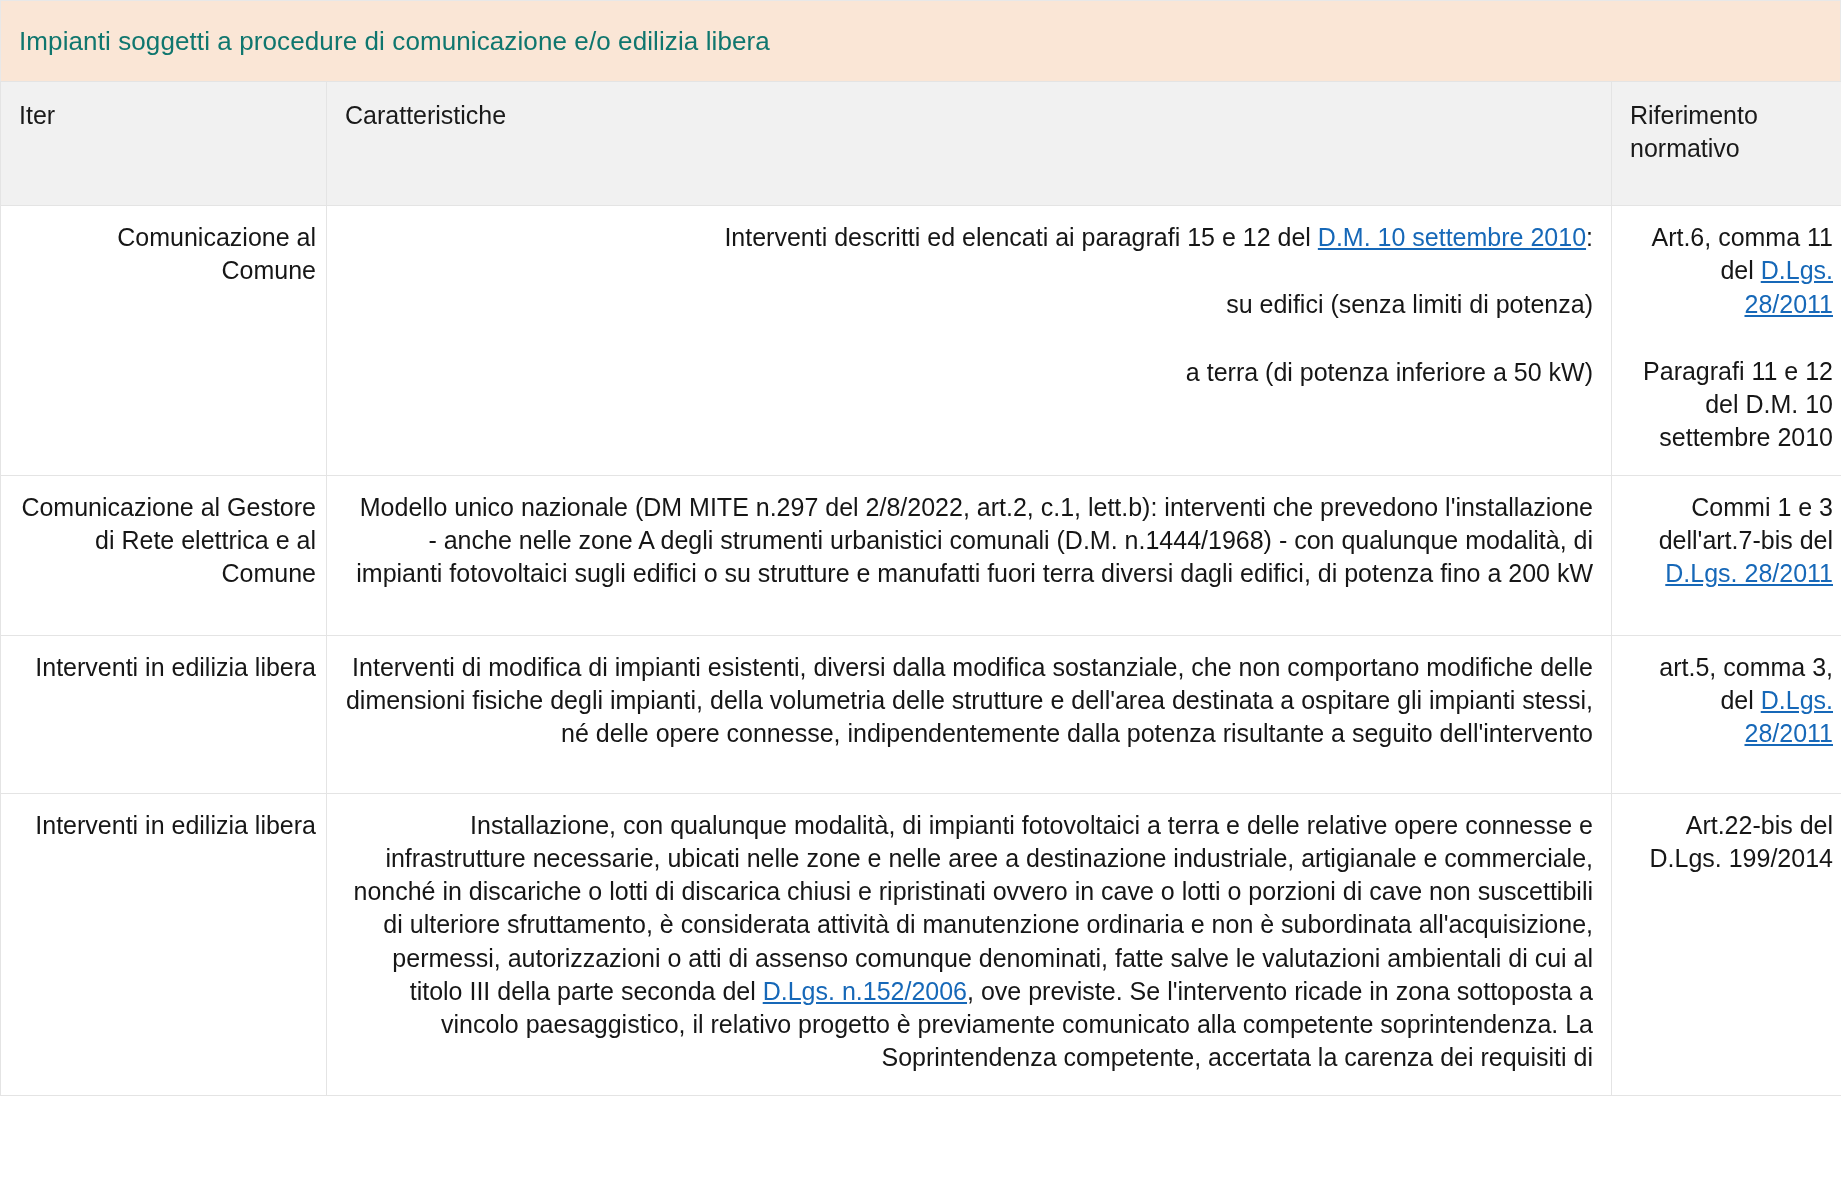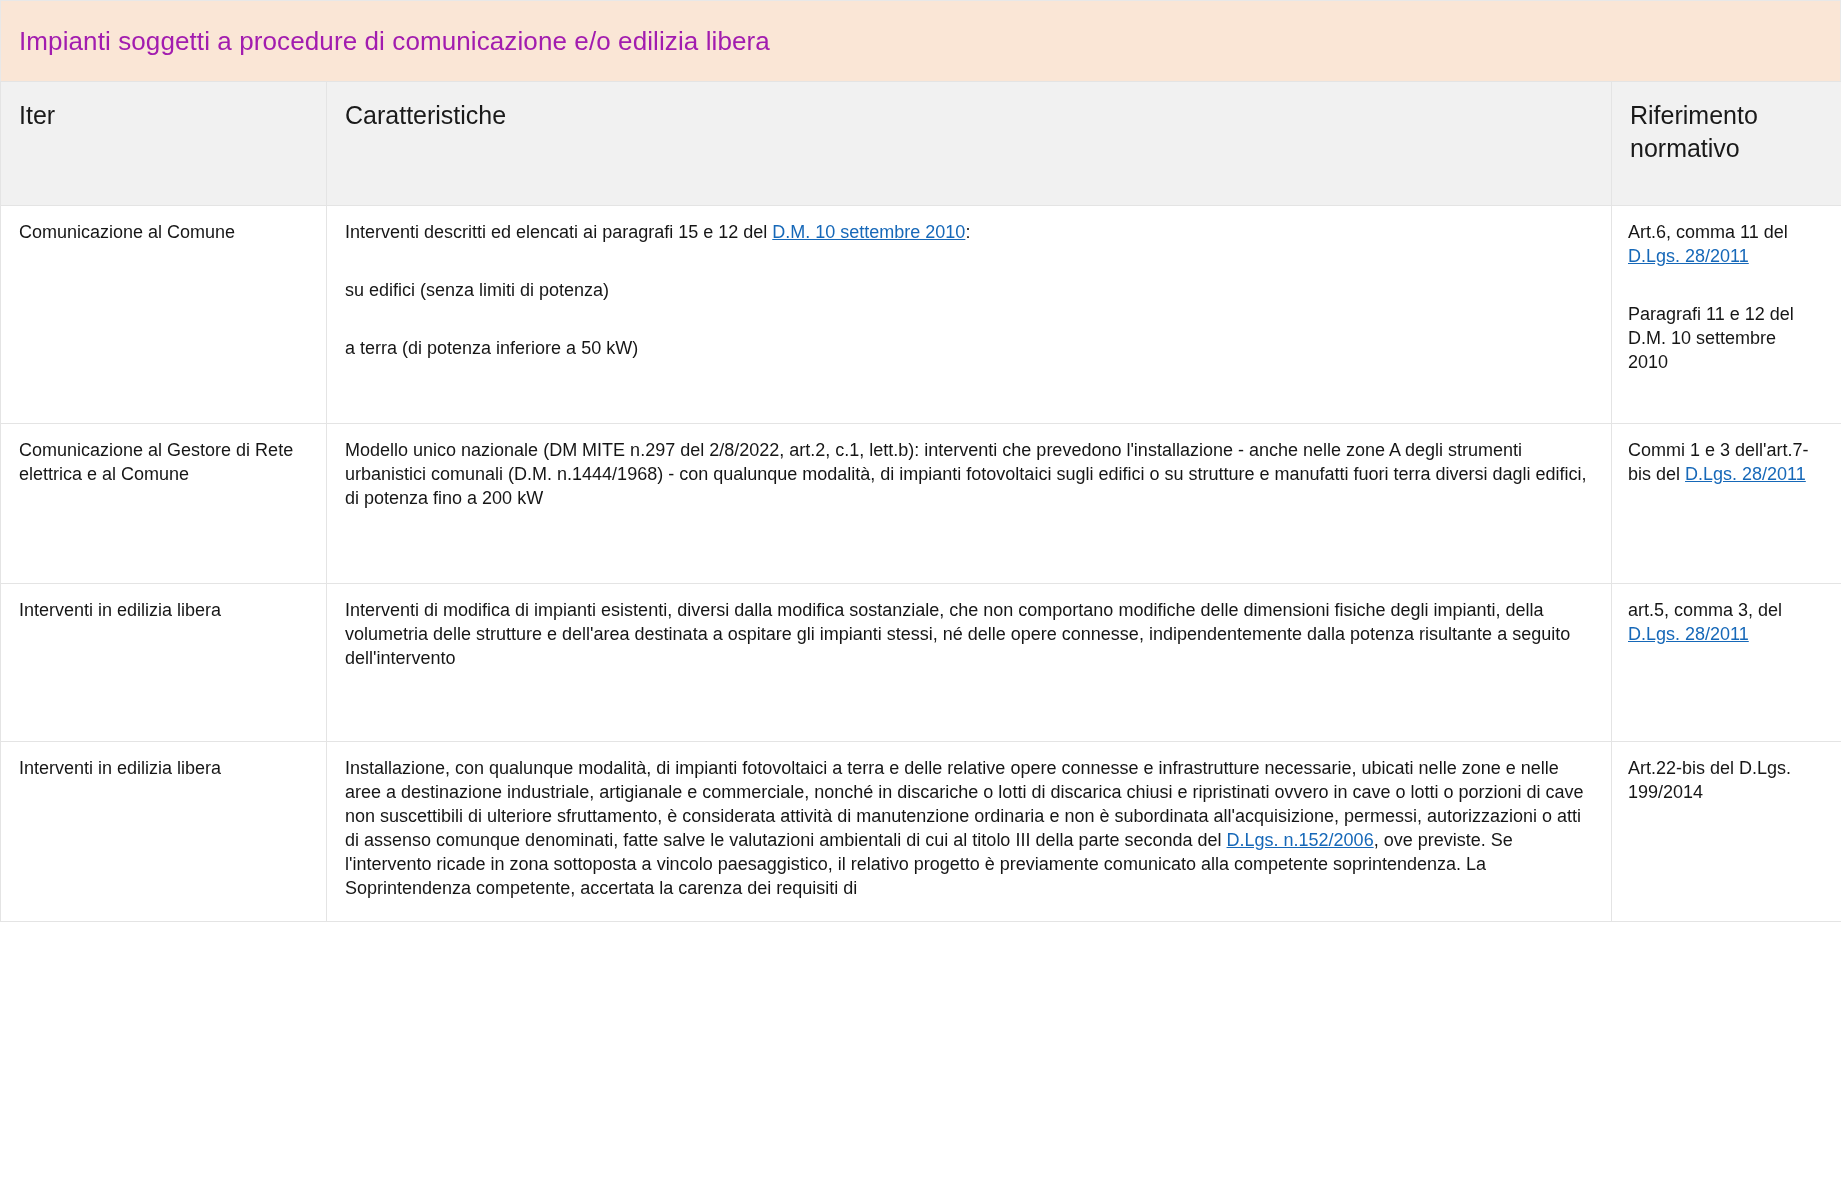--- a/index.html
+++ b/index.html
@@ -39,21 +39,21 @@
     background: #fae6d6;
     border: 1px solid #e8e8e8;
     border-bottom: none;
     box-sizing: border-box;
     height: 81px;
     display: flex;
     align-items: center;
     padding: 0 18px;
   }
   .caption-text {
-    color: #a21caf;
+    color: #0f766e;
     font-size: 26px;
     line-height: 1.25;
     letter-spacing: 0.1px;
     font-family: "Liberation Sans", sans-serif;
   }
 
   th.hcell {
     background: #f1f1f1;
     border: 1px solid #e4e4e4;
     text-align: left;
@@ -61,30 +61,30 @@
     font-weight: normal;
     font-size: 25px;
     line-height: 1.32;
     color: #1a1a1a;
     padding: 17px 18px 40px 18px;
     box-sizing: border-box;
   }
   td.bcell {
     background: #ffffff;
     border: 1px solid #e4e4e4;
-    text-align: left;
+    text-align: right;
     vertical-align: top;
-    font-size: 18px;
+    font-size: 25px;
     line-height: 1.33;
     color: #161616;
     padding: 15px 18px 20px 18px;
     box-sizing: border-box;
   }
   td.bcell.iter-col { padding-right: 10px; }
-  td.bcell.ref-col  { padding-left: 16px; padding-right: 20px; }
+  td.bcell.ref-col  { padding-left: 16px; padding-right: 8px; }
 
   .para { margin: 0 0 0 0; }
   .para + .para { margin-top: 34px; }
 
   .lnk {
     color: #1668b8;
     text-decoration: underline;
     cursor: pointer;
   }
   .row-tall-1 { height: 218px; }

